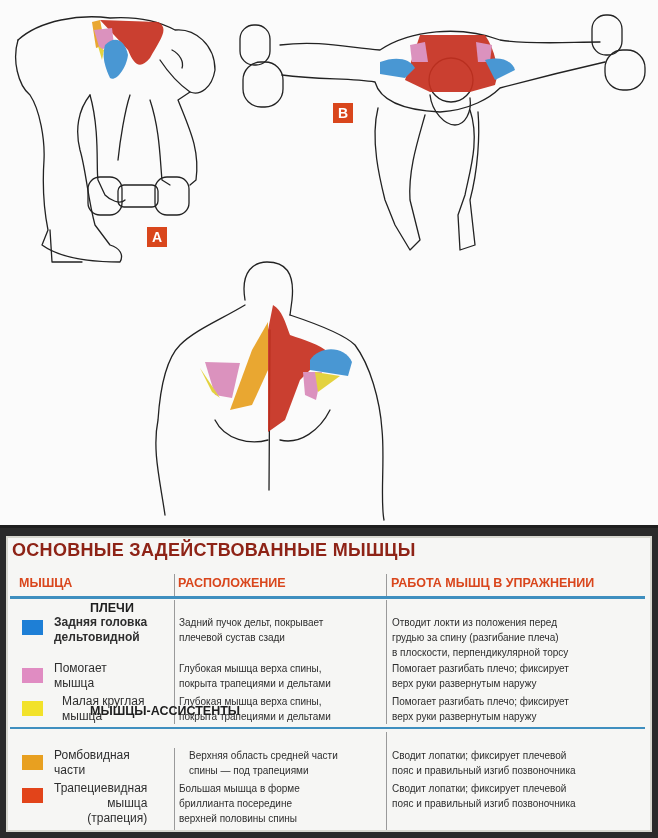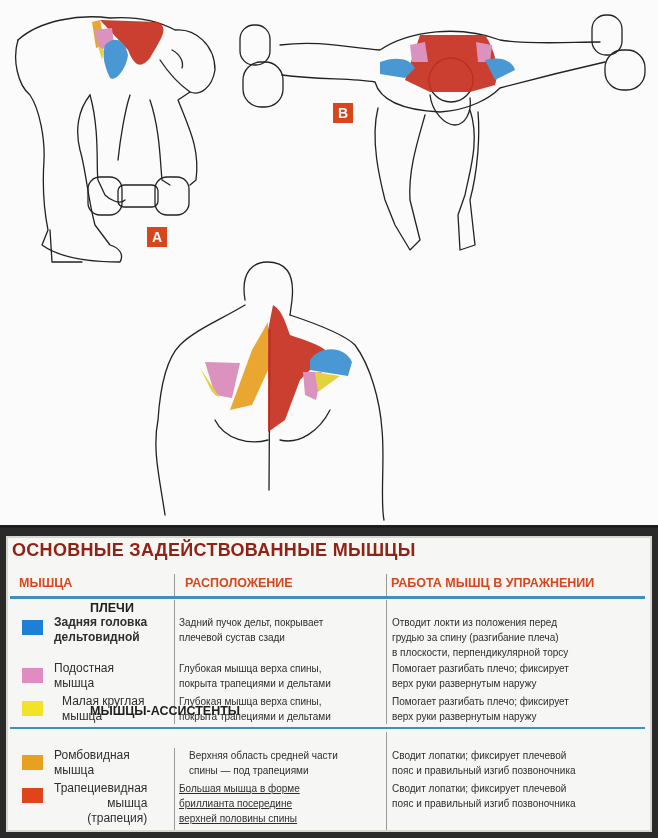--- a/index.html
+++ b/index.html
@@ -88,21 +88,21 @@
     </g>
   </svg>
   <div class="letter-badge" style="left:147px;top:227px;">A</div>
   <div class="letter-badge" style="left:333px;top:103px;">B</div>
 </div>
 
 <div class="panel"></div>
 <div class="title">ОСНОВНЫЕ ЗАДЕЙСТВОВАННЫЕ МЫШЦЫ</div>
 
 <div class="colhdr" style="left:19px;">МЫШЦА</div>
-<div class="colhdr" style="left:178px;margin-left:7px;">РАСПОЛОЖЕНИЕ</div>
+<div class="colhdr" style="left:178px;">РАСПОЛОЖЕНИЕ</div>
 <div class="colhdr" style="left:391px;">РАБОТА МЫШЦ В УПРАЖНЕНИИ</div>
 
 <div class="vline" style="left:174px;top:574px;height:22px;"></div>
 <div class="vline" style="left:386px;top:574px;height:22px;"></div>
 
 <div class="blue-rule" style="top:596px;"></div>
 
 <div class="sect" style="left:54px;top:601px;">ПЛЕЧИ</div>
 <div class="vline" style="left:174px;top:600px;height:124px;"></div>
 <div class="vline" style="left:386px;top:600px;height:124px;"></div>
@@ -110,21 +110,21 @@
 <div class="swatch" style="top:620px;background:#1e7fd6;"></div>
 <div class="name" style="top:615px;font-weight:bold;">Задняя головка
 дельтовидной</div>
 <div class="cell" style="left:179px;top:615px;">Задний пучок дельт, покрывает
 плечевой сустав сзади</div>
 <div class="cell" style="left:392px;top:615px;">Отводит локти из положения перед
 грудью за спину (разгибание плеча)
 в плоскости, перпендикулярной торсу</div>
 
 <div class="swatch" style="top:668px;background:#e08cc2;"></div>
-<div class="name" style="top:661px;">Подостная
+<div class="name" style="top:661px;">Помогает
 мышца</div>
 <div class="cell" style="left:179px;top:661px;">Глубокая мышца верха спины,
 покрыта трапециями и дельтами</div>
 <div class="cell" style="left:392px;top:661px;">Помогает разгибать плечо; фиксирует
 верх руки развернутым наружу</div>
 
 <div class="swatch" style="top:701px;background:#f2e22a;"></div>
 <div class="name" style="top:694px;margin-left:8px;">Малая круглая
 мышца</div>
 <div class="cell" style="left:179px;top:694px;">Глубокая мышца верха спины,
@@ -133,27 +133,27 @@
 верх руки развернутым наружу</div>
 
 <div class="blue-rule" style="top:727px;height:2px;"></div>
 
 <div class="sect" style="left:54px;top:704px;">МЫШЦЫ-АССИСТЕНТЫ</div>
 <div class="vline" style="left:174px;top:748px;height:82px;"></div>
 <div class="vline" style="left:386px;top:732px;height:98px;"></div>
 
 <div class="swatch" style="top:755px;background:#e8a020;"></div>
 <div class="name" style="top:748px;">Ромбовидная
-мышца</div>
+части</div>
 <div class="cell" style="left:189px;top:748px;">Верхняя область средней части
 спины — под трапециями</div>
 <div class="cell" style="left:392px;top:748px;">Сводит лопатки; фиксирует плечевой
 пояс и правильный изгиб позвоночника</div>
 
 <div class="swatch" style="top:788px;background:#e2441a;"></div>
 <div class="name" style="top:781px;text-align:right;">Трапециевидная
 мышца
 (трапеция)</div>
-<div class="cell" style="left:179px;top:781px;text-decoration:underline;">Большая мышца в форме
+<div class="cell" style="left:179px;top:781px;">Большая мышца в форме
 бриллианта посередине
 верхней половины спины</div>
 <div class="cell" style="left:392px;top:781px;">Сводит лопатки; фиксирует плечевой
 пояс и правильный изгиб позвоночника</div>
 
 </body></html>

